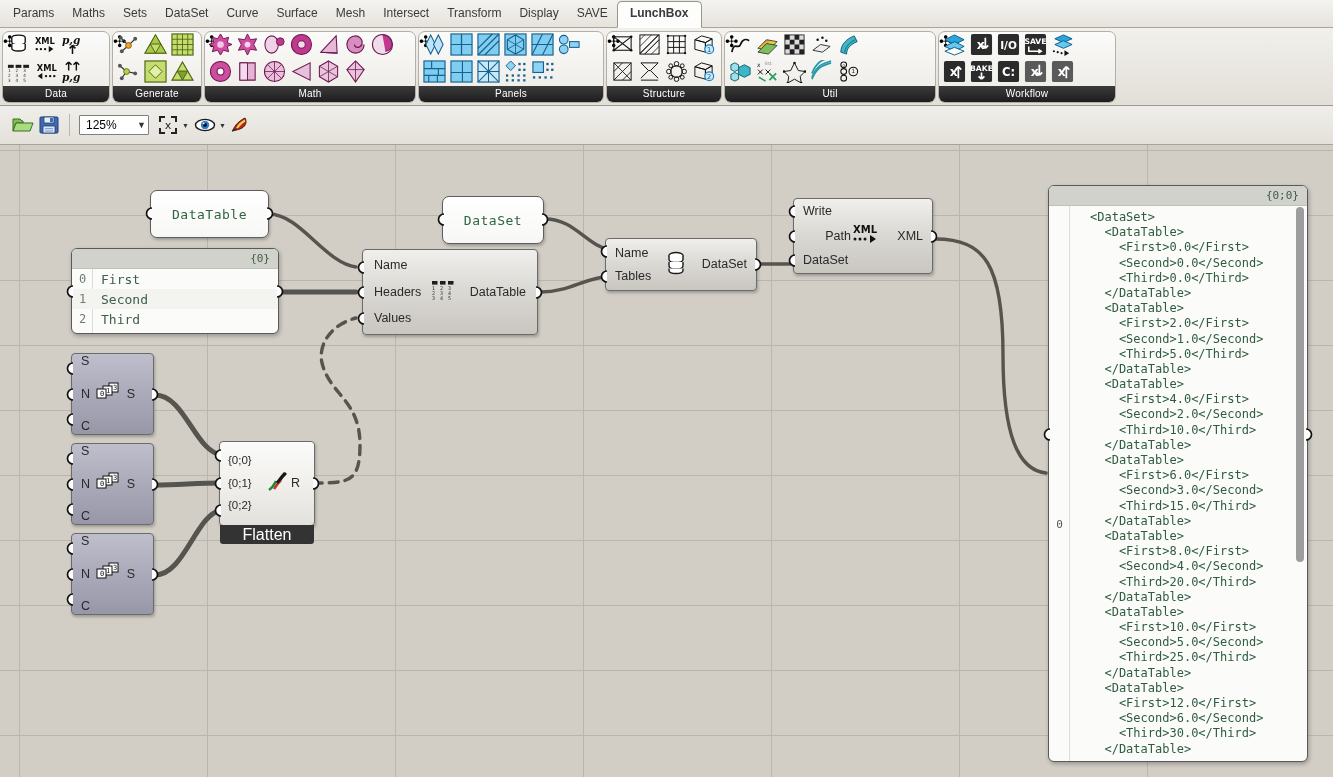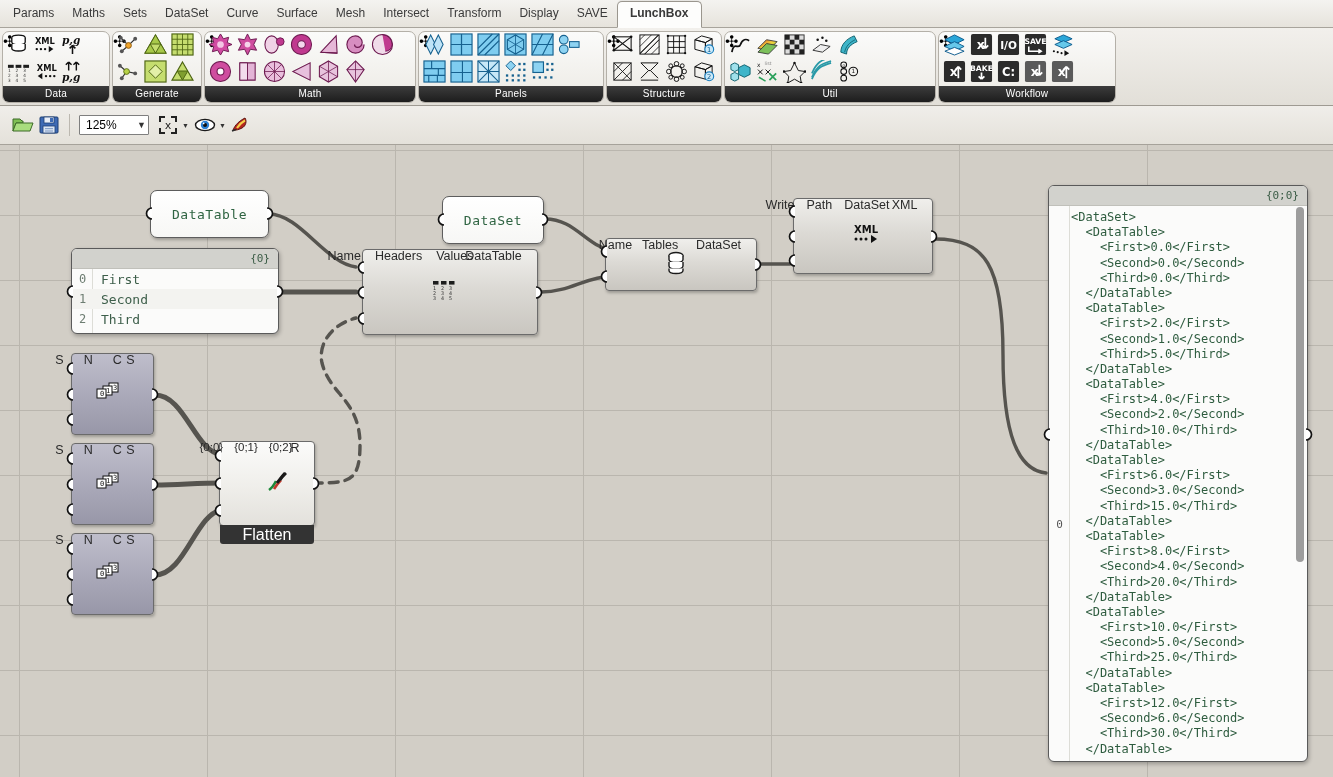--- a/index.html
+++ b/index.html
@@ -97,21 +97,21 @@
   .ncap .lbl{
     font-family:"DejaVu Sans Mono", monospace; font-size:13px; color:#2f6442; letter-spacing:.5px;
   }
   .comp{
     border:1px solid #6b6b6b; border-radius:4px;
     background:linear-gradient(#f0efec 0%, #dcdad5 45%, #c9c6c0 100%);
     box-shadow:1px 2px 3px rgba(0,0,0,.25);
     position:relative;
   }
   .comp-rows{ position:relative; height:100%; display:flex; align-items:center; }
-  .pin-col{ display:flex; flex-direction:row; justify-content:center; height:100%; }
+  .pin-col{ display:flex; flex-direction:column; justify-content:center; height:100%; }
   .pin{ font-size:12.5px; color:#2a2a2a; line-height:1; }
   .pin.l{ text-align:left; }
   .pin.r{ text-align:right; }
   .comp-mid{ display:flex; align-items:center; justify-content:center; flex:1; }
 
   .port{ position:absolute; width:11px; height:13px; }
   .port svg{display:block;}
 
   
   .panel{
@@ -136,21 +136,21 @@
     font-family:"DejaVu Sans Mono", monospace; font-size:13px; color:#3e5f4b;
   }
   .listrow:nth-child(even){ background:#f3f3f0; }
   .listrow .idx{ width:21px; text-align:center; color:#6d7d72; font-size:12px; }
   .listrow .val{ padding-left:8px; }
 
   .xmlpanel .pbody{
     font-family:"DejaVu Sans Mono", monospace; font-size:12px; color:#2e5c3f;
     line-height:15.2px; white-space:pre; padding:4px 0 0 22px;
   }
-  .xmlrow{ height:15.2px; }
+  .xmlrow{ height:15.2px;margin-left:19px; }
   .xmlidx{
     position:absolute; left:0; width:21px; text-align:center;
     font-family:"DejaVu Sans Mono", monospace; font-size:11px; color:#555;
   }
   .vscroll{
     position:absolute; right:3px; width:8px;
     background:#9d9d9d; border-radius:4px;
   }
 
   .flatten-tag{

